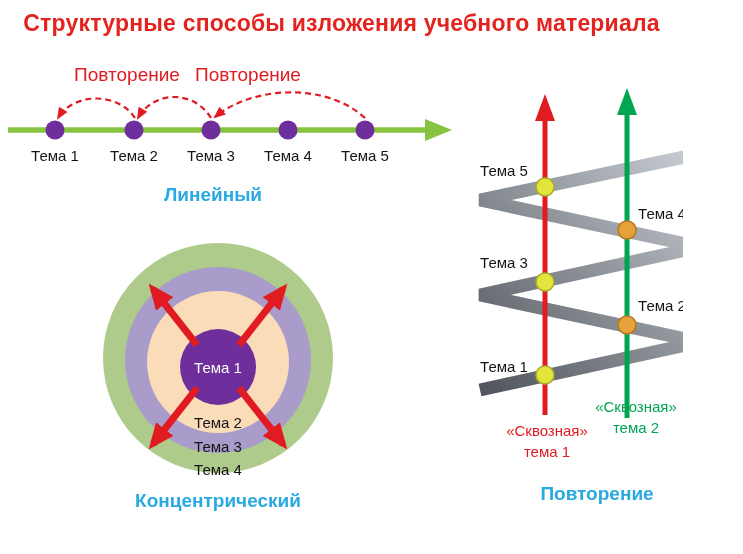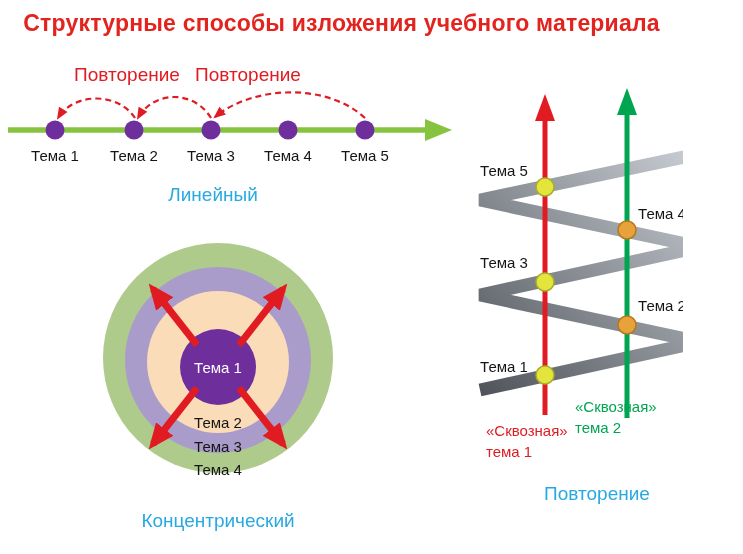--- a/index.html
+++ b/index.html
@@ -3,22 +3,22 @@
 <meta charset="utf-8">
 <style>
   * { margin:0; padding:0; box-sizing:border-box; }
   html,body { background:#ffffff; font-family:"Liberation Sans", sans-serif; }
   .slide { position:relative; width:683px; height:554px; background:#ffffff; overflow:hidden; }
   .page-title { position:absolute; top:10px; left:0; width:100%; text-align:center;
                 font-size:23px; font-weight:bold; color:var(--title_red); letter-spacing:0.2px; }
   svg { position:absolute; overflow:visible; }
   .topic-label { position:absolute; width:80px; text-align:center; font-size:15px; color:#151515; }
   .repetition-label { position:absolute; width:124px; text-align:center; font-size:19px; color:var(--accent_red); }
-  .section-label { position:absolute; text-align:center; font-size:19px; font-weight:normal; color:var(--label_blue); }
-  .through-label { position:absolute; width:122px; font-size:15px; line-height:21px; }
+  .section-label { position:absolute; text-align:center; font-size:19px; font-weight:bold; color:var(--label_blue); }
+  .through-label { position:absolute; width:122px; text-align:center; font-size:15px; line-height:21px; }
   .through-1 { color:var(--accent_red); }
   .through-2 { color:var(--spiral_green); }
   .white { color:#ffffff; }
   .stroke-red { stroke:var(--accent_red); }
   .fill-red { fill:var(--accent_red); }
   .stroke-linegreen { stroke:var(--line_green); }
   .fill-linegreen { fill:var(--line_green); }
   .fill-purple { fill:var(--dot_purple); }
   .fill-ring-green { fill:var(--ring_green); }
   .fill-ring-purple { fill:var(--ring_purple); }
@@ -79,21 +79,21 @@
     <line x1="146" y1="105" x2="190" y2="49" class="stroke-red" stroke-width="7" marker-end="url(#conArrow)"></line>
     <line x1="104" y1="148" x2="60" y2="204" class="stroke-red" stroke-width="7" marker-end="url(#conArrow)"></line>
     <line x1="146" y1="148" x2="190" y2="204" class="stroke-red" stroke-width="7" marker-end="url(#conArrow)"></line>
   </svg>
 
   <div class="topic-label white" style="left:178px; top:359px;">Тема 1</div>
   <div class="topic-label" style="left:178px; top:414px;">Тема 2</div>
   <div class="topic-label" style="left:178px; top:438px;">Тема 3</div>
   <div class="topic-label" style="left:178px; top:461px;">Тема 4</div>
 
-  <div class="section-label" style="left:123px; top:510px; width:190px;">Концентрический</div>
+  <div class="section-label" style="left:123px; top:490px; width:190px;">Концентрический</div>
 
   <svg style="left:458px; top:88px;" width="285" height="365" viewBox="0 0 285 365">
     <defs>
       <linearGradient id="ribbonGrad" x1="0" y1="1" x2="1" y2="0">
         <stop offset="0" stop-color="#50545b"></stop>
         <stop offset="1" stop-color="#ccd1d8"></stop>
       </linearGradient>
       <marker id="ribArrow" markerUnits="userSpaceOnUse" markerWidth="34" markerHeight="30" refX="20" refY="15" orient="auto">
         <path d="M0,0 L34,15 L0,30 Z" fill="#b0b6be"></path>
       </marker>

